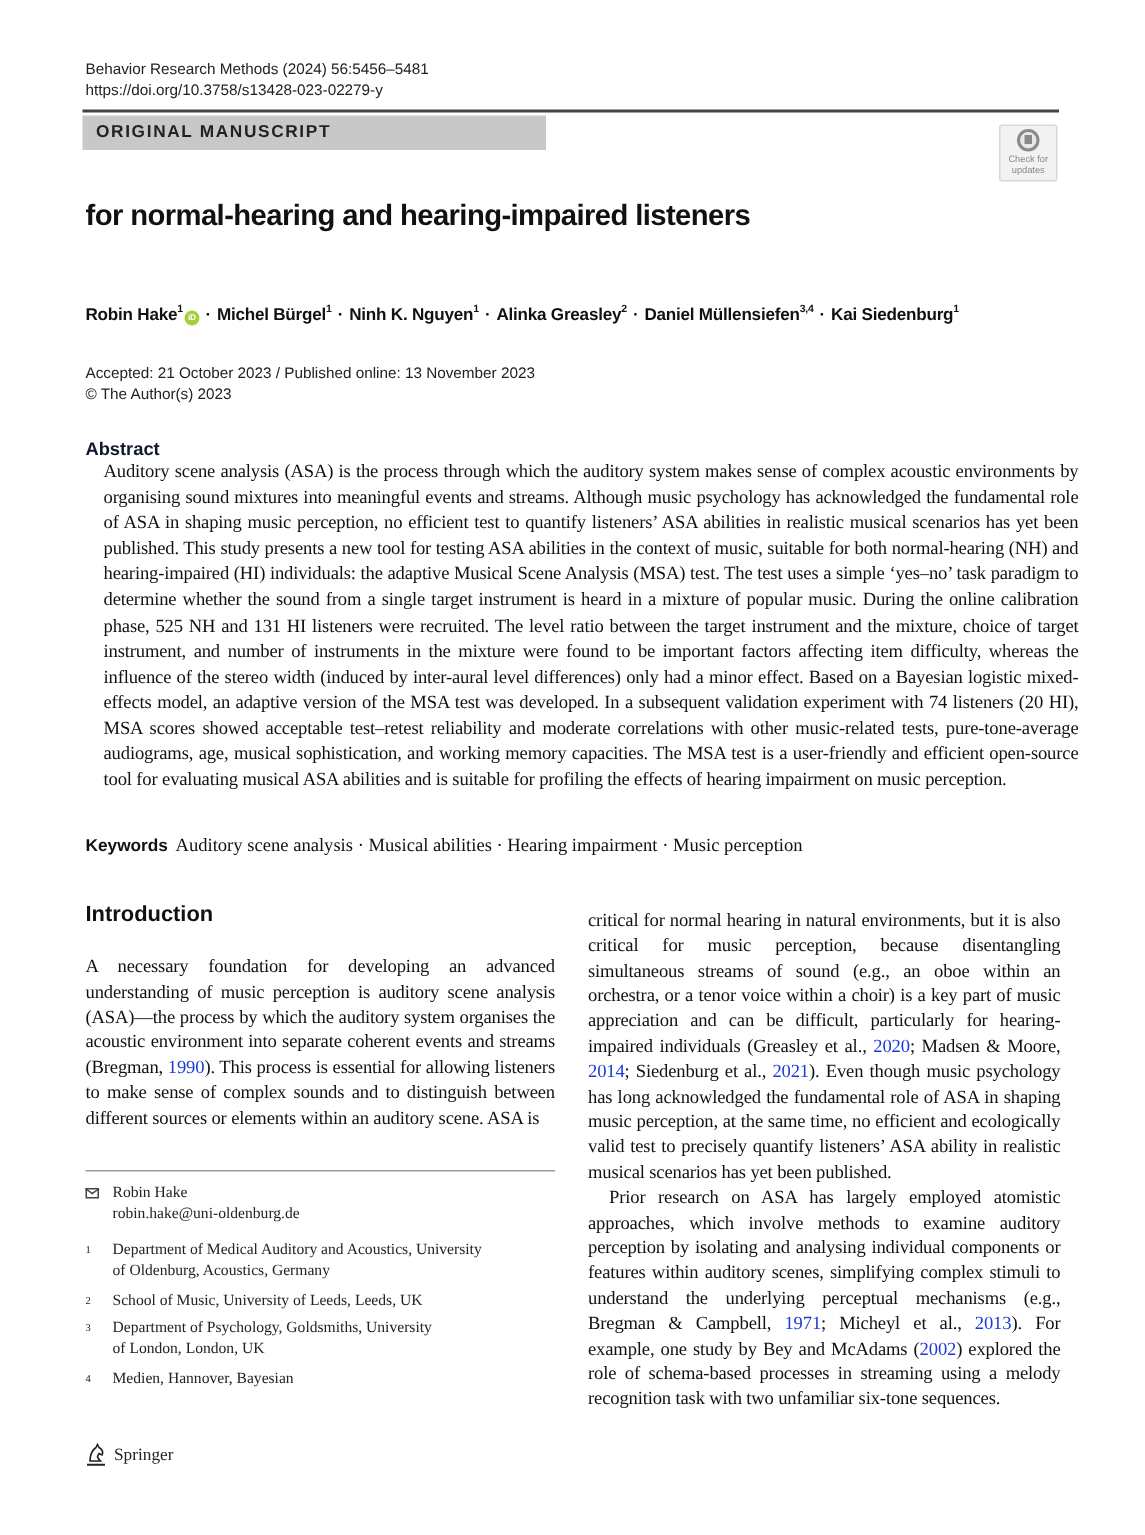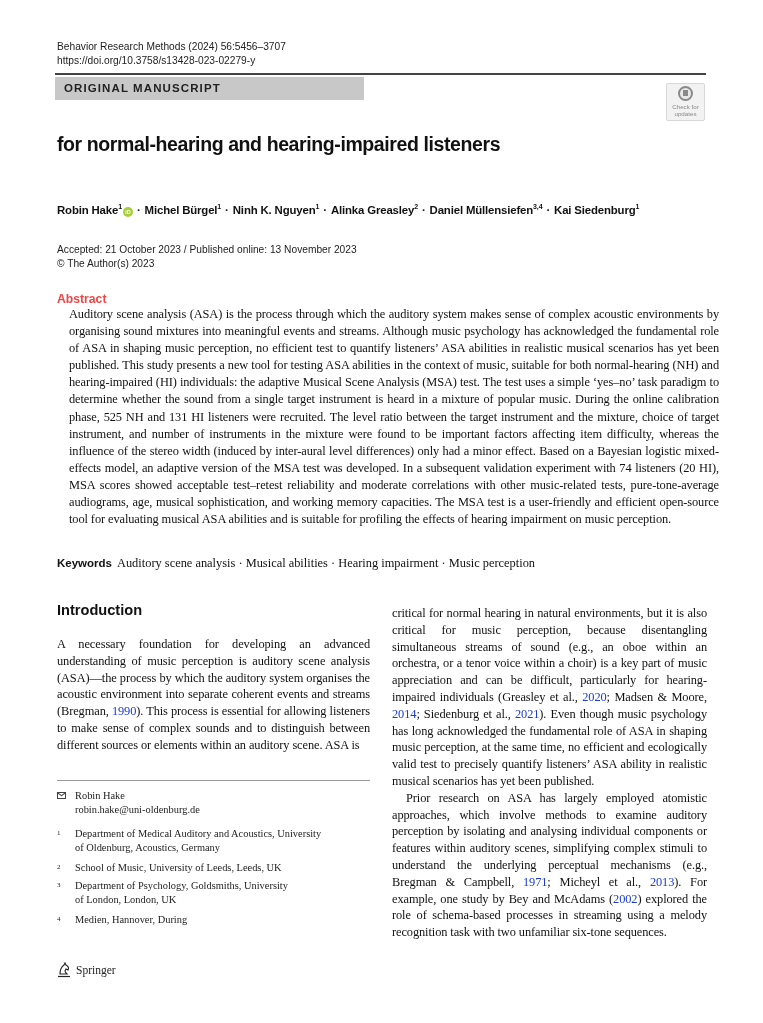--- a/index.html
+++ b/index.html
@@ -42,21 +42,21 @@
     #authors sup { font-size: 7px; font-weight: bold; vertical-align: 5px; line-height: 0; }
     .orcid {
       display: inline-block; width: 10px; height: 10px; border-radius: 50%; background: #a6ce39;
       color: #fff; font-size: 5.5px; line-height: 10px; text-align: center; font-weight: bold; vertical-align: 0px; margin-left: 1px;
     }
     .sep { font-weight: bold; margin: 0 1px; }
 
     #dates { position: absolute; left: 57px; top: 243px; font-size: 10.2px; line-height: 14px; color: #222; }
     #copyright { position: absolute; left: 57px; top: 257px; font-size: 10.2px; line-height: 14px; color: #222; }
 
-    #abstract-heading { position: absolute; left: 57px; top: 292px; font-size: 12.2px; font-weight: bold; color: #ef4444; }
+    #abstract-heading { position: absolute; left: 57px; top: 292px; font-size: 12.2px; font-weight: bold; color: #0f172a; }
     #abstract-body {
       position: absolute; left: 57px; top: 306px; width: 650px;
       font-size: 12.4px; line-height: 17.1px; text-align: justify; color: #111; letter-spacing: -0.1px; margin-left: 12px;
     }
 
     #keywords { position: absolute; left: 57px; top: 555px; width: 650px; font-size: 12.4px; line-height: 16px; }
     #keywords .kw-label { font-weight: bold; font-size: 11.5px; margin-right: 5px; text-align: center; }
 
     #intro-heading { position: absolute; left: 57px; top: 602px; font-size: 14.6px; font-weight: bold; color: #111; }
     .col { position: absolute; font-size: 12.4px; line-height: 16.8px; text-align: justify; color: #111; letter-spacing: -0.1px; }
@@ -83,21 +83,21 @@
     .mail-icon::before { left: -1px; transform: rotate(35deg); transform-origin: left center; }
     .mail-icon::after { right: -1px; transform: rotate(-35deg); transform-origin: right center; }
 
     #springer { position: absolute; left: 57px; top: 962px; height: 18px; }
     #springer .horse { position: absolute; left: 0; top: 0; width: 14px; height: 16px; }
     #springer .word { position: absolute; left: 19px; top: 2px; font-size: 11.5px; color: #222; }
   </style>
 </head>
 <body>
 
-<div id="journal-line" class="sans">Behavior Research Methods (2024) 56:5456–3707</div>
+<div id="journal-line" class="sans">Behavior Research Methods (2024) 56:5456–5481</div>
 <div id="doi-line" class="sans">https://doi.org/10.3758/s13428-023-02279-y</div>
 <div id="header-rule"></div>
 <div id="manuscript-bar" class="sans">ORIGINAL MANUSCRIPT</div>
 <div id="check-updates" class="sans">
   <span class="ring"></span>
   <div class="label">
     <div>Check for</div>
     <div>updates</div>
   </div>
 </div>
@@ -161,21 +161,21 @@
 <div id="fn-3" class="fn serif">
   <span class="marker">3</span>
   <div class="txt">
     <div>Department of Psychology, Goldsmiths, University</div>
     <div>of London, London, UK</div>
   </div>
 </div>
 <div id="fn-4" class="fn serif">
   <span class="marker">4</span>
   <div class="txt">
-    <div>Medien, Hannover, During</div>
+    <div>Medien, Hannover, Bayesian</div>
   </div>
 </div>
 
 <div id="springer">
   <svg class="horse" viewBox="0 0 14 16">
     <path d="M3 12 C3 8 4 5 7 3 L8 1 L9 3 C11 4 12 6 11 8 L9 7 L8 9 C8 10 9 11 10 12 Z" fill="none" stroke="#222" stroke-width="1.1"></path>
     <line x1="1" y1="14.5" x2="13" y2="14.5" stroke="#222" stroke-width="1.2"></line>
   </svg>
   <span class="word serif">Springer</span>
 </div>

